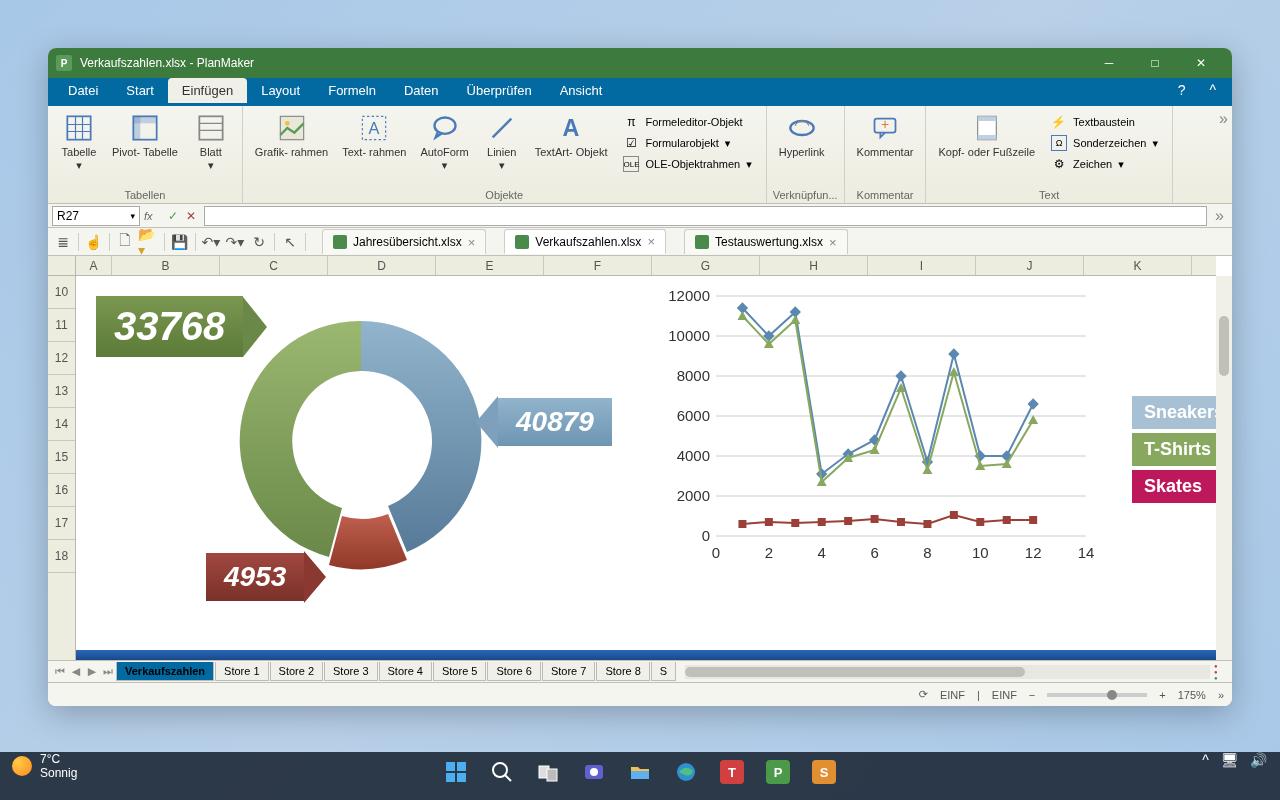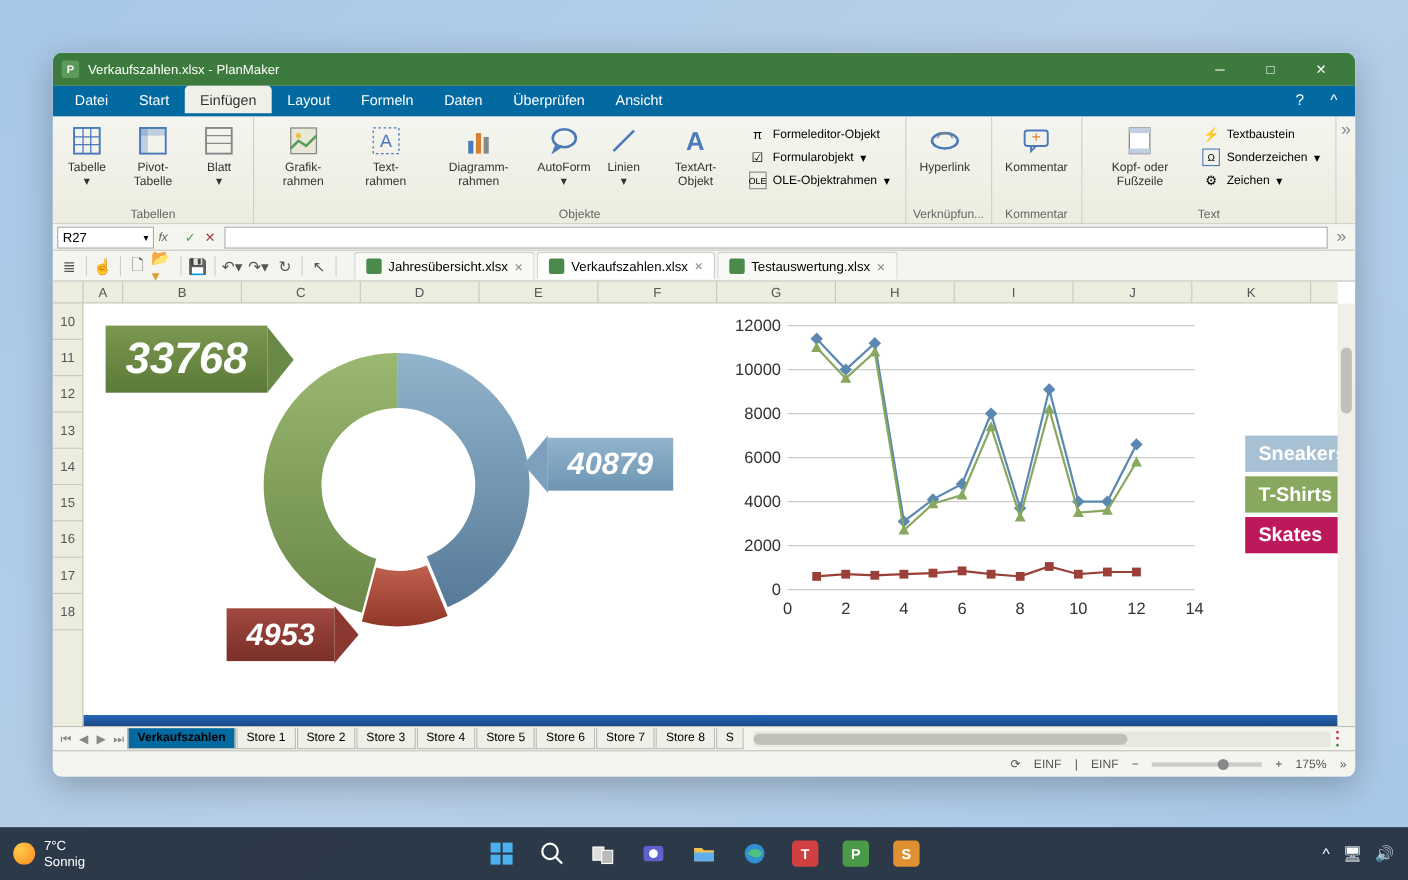--- a/index.html
+++ b/index.html
@@ -27,21 +27,21 @@
 .ribbon-small-btn{display:flex;align-items:center;gap:6px;padding:2px 6px;font-size:11px;cursor:pointer;white-space:nowrap}
 .ribbon-small-icon{width:16px;height:16px;display:flex;align-items:center;justify-content:center;font-size:12px}
 .formula-bar{height:24px;background:#f5f5f0;border-bottom:1px solid #c0c0b8;display:flex;align-items:center;padding:0 4px;gap:4px}
 .cell-ref{width:88px;height:20px;border:1px solid #aaa;background:#fff;font-size:12px;padding:0 4px;display:flex;align-items:center}
 .fx-btn{width:20px;font-size:11px;font-style:italic;color:#666;cursor:pointer}
 .fx-btn2{width:14px;font-size:12px;color:#666;cursor:pointer}
 .formula-input{flex:1;height:20px;border:1px solid #aaa;background:#fff;font-size:12px;padding:0 4px}
 .toolbar{height:28px;background:#f5f5f0;border-bottom:1px solid #c0c0b8;display:flex;align-items:center;padding:0 4px;gap:2px}
 .tb-btn{width:22px;height:22px;display:flex;align-items:center;justify-content:center;cursor:pointer;font-size:14px;color:#555}
 .tb-sep{width:1px;height:18px;background:#ccc;margin:0 2px}
-.doc-tabs{display:flex;margin-left:12px;gap:0}
+.doc-tabs{display:flex;margin-left:12px;gap:16px}
 .doc-tab{display:flex;align-items:center;gap:6px;padding:4px 10px;font-size:12px;border:1px solid #ccc;border-bottom:none;background:#f8f8f4;cursor:pointer;border-radius:3px 3px 0 0;margin-right:2px}
 .doc-tab.active{background:#fff;border-bottom:1px solid #fff}
 .doc-tab-icon{width:14px;height:14px;background:#4a8a4a;border-radius:2px}
 .doc-tab-close{color:#888;font-size:13px;cursor:pointer}
 .sheet-area{flex:1;display:flex;overflow:hidden;position:relative}
 .col-headers{position:absolute;top:0;left:28px;right:16px;height:20px;display:flex;background:#ececdf;border-bottom:1px solid #b8b8b0}
 .col-h{border-right:1px solid #c8c8c0;font-size:12px;color:#555;display:flex;align-items:center;justify-content:center}
 .row-headers{position:absolute;top:20px;left:0;width:28px;bottom:0;background:#ececdf;border-right:1px solid #b8b8b0}
 .row-h{height:33px;border-bottom:1px solid #c8c8c0;font-size:12px;color:#555;display:flex;align-items:center;justify-content:center}
 .corner{position:absolute;top:0;left:0;width:28px;height:20px;background:#ececdf;border-right:1px solid #b8b8b0;border-bottom:1px solid #b8b8b0}
@@ -64,21 +64,21 @@
 .sel-bar{position:absolute;bottom:0;left:0;right:0;height:10px;background:linear-gradient(#2868b8,#1a4888)}
 .sheet-tabs{height:22px;background:#f5f5f0;border-top:1px solid #c0c0b8;display:flex;align-items:center;padding:0 4px;font-size:11px}
 .st-nav{width:16px;cursor:pointer;color:#888;display:flex;align-items:center;justify-content:center}
 .sheet-tab{padding:3px 8px;border:1px solid #bbb;border-top:none;background:#f0f0e8;cursor:pointer;margin-right:1px}
 .sheet-tab.active{background:#0369a1;font-weight:bold}
 .hscroll{margin-left:8px;flex:1;height:14px;background:#e8e8e0;position:relative}
 .hthumb{position:absolute;left:0;width:340px;height:10px;top:2px;background:#c0c0b8;border-radius:5px}
 .statusbar{height:24px;background:#f5f5f0;border-top:1px solid #c0c0b8;display:flex;align-items:center;justify-content:flex-end;padding:0 8px;gap:12px;font-size:11px;color:#555}
 .zoom-slider{width:100px;height:4px;background:#ccc;position:relative}
 .zoom-thumb{position:absolute;width:10px;height:10px;background:#888;border-radius:50%;top:-3px;left:60px}
-.taskbar{position:absolute;bottom:0;left:0;right:0;height:48px;background:rgba(20,30,45,0.85);backdrop-filter:blur(10px);display:flex;align-items:center}
+.taskbar{position:absolute;bottom:0;left:0;right:0;height:48px;background:rgba(20,30,45,0.85);backdrop-filter:blur(10px);display:flex;align-items:flex-start}
 .tb-left{position:absolute;left:12px;display:flex;align-items:center;gap:8px;color:#fff;font-size:12px}
 .weather-icon{width:20px;height:20px;background:radial-gradient(circle at 30% 30%,#ffcc44,#ff8822);border-radius:50%}
 .tb-center{margin:0 auto;display:flex;gap:6px}
 .tb-app{width:40px;height:40px;border-radius:4px;display:flex;align-items:center;justify-content:center;cursor:pointer}
 .tb-right{position:absolute;right:12px;display:flex;align-items:center;gap:12px;color:#fff;font-size:14px}
 </style>
 </head>
 <body>
 
 <div class="window">
@@ -160,31 +160,20 @@
 rahmen</div>
           </div>
         <div class="ribbon-btn">
             <div class="ribbon-icon">
               <svg viewBox="0 0 24 24">
                 <rect x="2" y="2" width="20" height="20" fill="none" stroke="#4a7aba" stroke-dasharray="2"></rect>
                 <text x="12" y="17" font-size="14" text-anchor="middle" fill="#4a7aba">A</text>
               </svg>
             </div>
             <div class="ribbon-label">Text-
-rahmen</div>
-          </div>
-        <div class="ribbon-btn">
-            <div class="ribbon-icon">
-              <svg viewBox="0 0 24 24">
-                <rect x="4" y="12" width="4" height="10" fill="#4a7aba"></rect>
-                <rect x="10" y="6" width="4" height="16" fill="#d88030"></rect>
-                <rect x="16" y="9" width="4" height="13" fill="#888"></rect>
-              </svg>
-            </div>
-            <div class="ribbon-label">Diagramm-
 rahmen</div>
           </div>
         <div class="ribbon-btn">
             <div class="ribbon-icon">
               <svg viewBox="0 0 24 24">
                 <ellipse cx="12" cy="10" rx="9" ry="7" fill="none" stroke="#4a7aba" stroke-width="2"></ellipse>
                 <path d="M6 15 L4 20 L10 16" fill="none" stroke="#4a7aba" stroke-width="2"></path>
               </svg>
             </div>
             <div class="ribbon-label"><span>AutoForm</span><br>▾</div>

